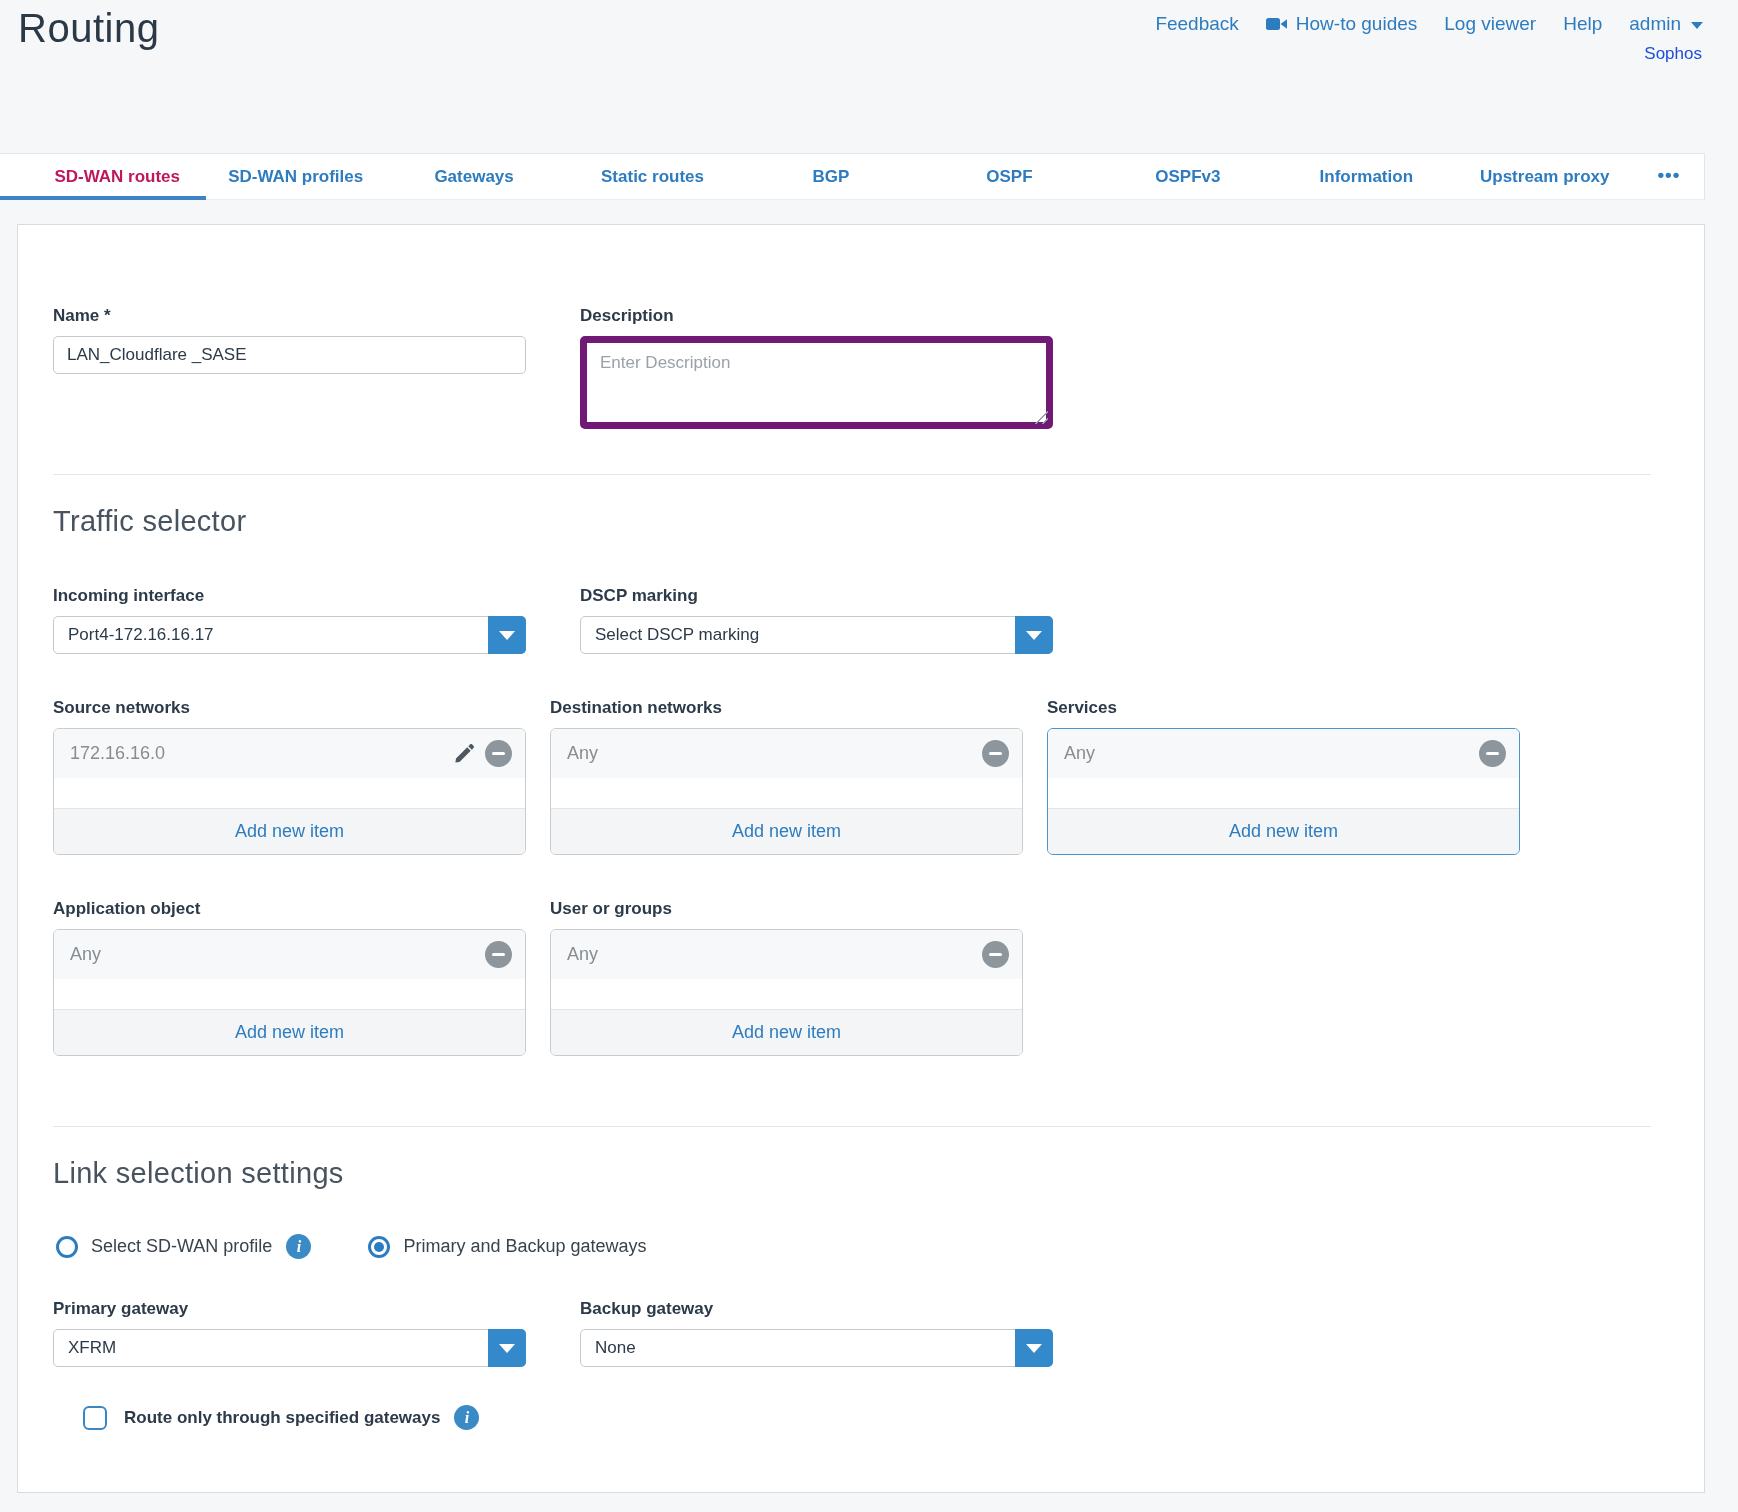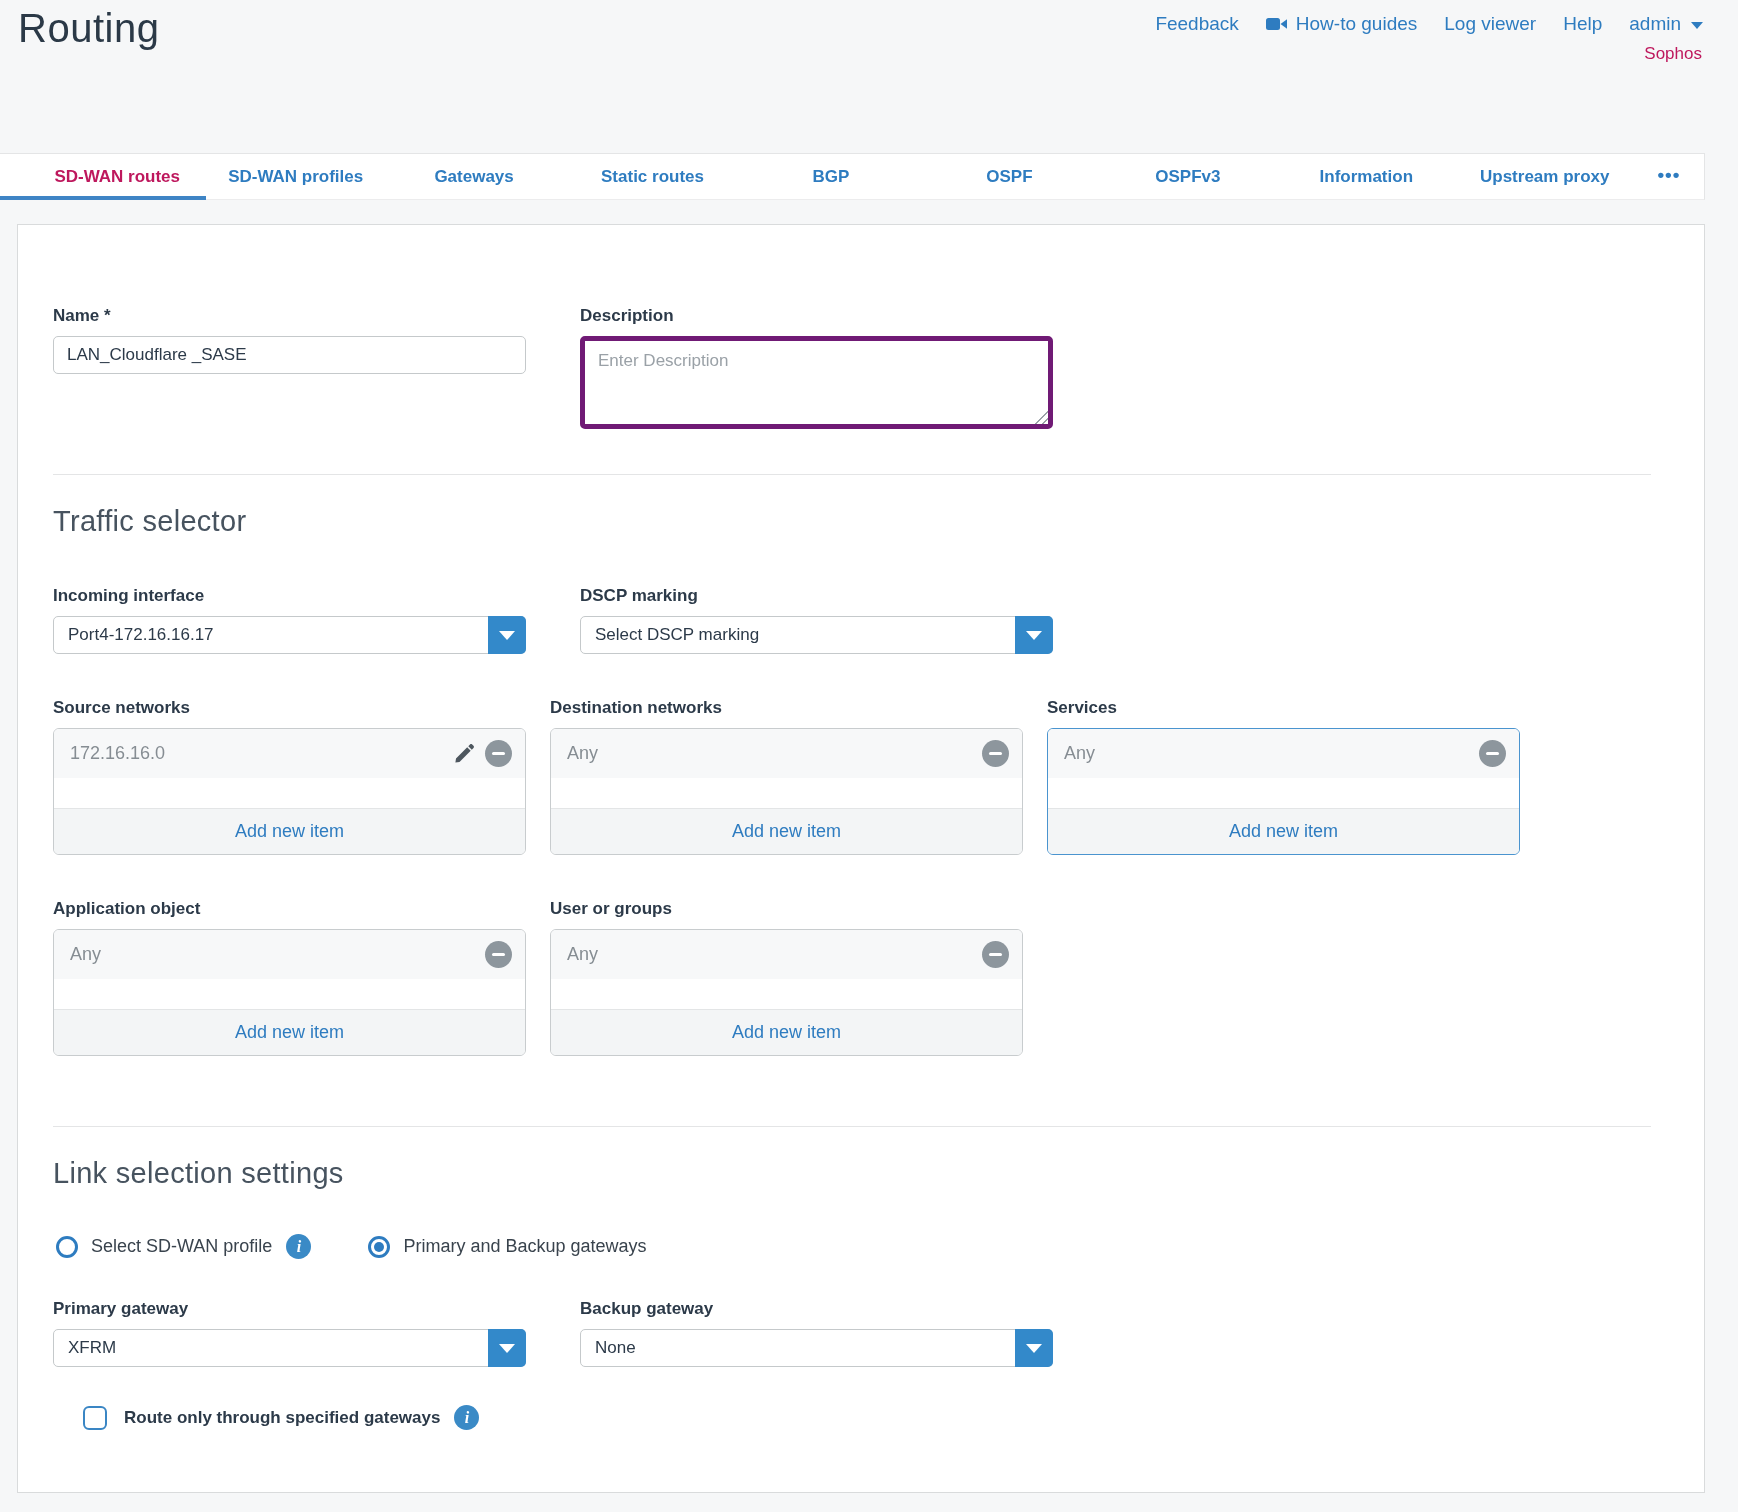--- a/index.html
+++ b/index.html
@@ -23,21 +23,21 @@
   }
   .header-link { display:flex; align-items:center; gap:8px; cursor:pointer; }
   .videocam { width:22px; height:16px; display:inline-block; }
   .caret-sm {
     width:0; height:0; display:inline-block;
     border-left:6px solid transparent; border-right:6px solid transparent;
     border-top:7px solid #2e7cc0; margin-left:2px; margin-top:2px;
   }
   .brand {
     position:absolute; top:44px; right:36px;
-    font-size:17px; color:#be185d;
+    font-size:17px; color:#1d4ed8;
   }
   
   .tabbar {
     position:absolute; top:153px; left:0; width:1705px; height:47px;
     background:#ffffff; border-top:1px solid #e4e5e6;
     border-right:1px solid #e4e5e6; border-bottom:1px solid #ececed;
     display:flex; align-items:stretch;
   }
   .tab {
     flex:1; position:relative; text-align:center;
@@ -65,21 +65,21 @@
   }
   .form-row { display:flex; gap:54px; margin-left:35px; align-items:flex-start; }
   .col { width:473px; flex:none; }
   .text-input {
     width:473px; height:38px; border:1px solid #c5c9cb; border-radius:5px;
     padding:0 13px; font-size:17px; color:#2c3a49; background:#fff;
     font-family:"Liberation Sans", sans-serif; outline:none;
   }
   .textarea-wrap { position:relative; width:473px; }
   .textarea {
-    width:473px; height:93px; border:5px solid #701a75; border-radius:5px;
+    width:473px; height:93px; border:7px solid #701a75; border-radius:5px;
     padding:10px 13px; font-size:17px; color:#2c3a49; resize:none;
     font-family:"Liberation Sans", sans-serif; outline:none; display:block;
   }
   .textarea::placeholder { color:#9aa1a7; }
   .resize-grip {
     position:absolute; right:5px; bottom:5px; width:14px; height:14px;
     background:repeating-linear-gradient(135deg, #9aa1a7 0 1.6px, transparent 1.6px 5px);
     clip-path:polygon(100% 0, 0 100%, 100% 100%);
   }
   .divider { height:1px; background:#e4e5e6; margin:45px 53px 0 35px; }

